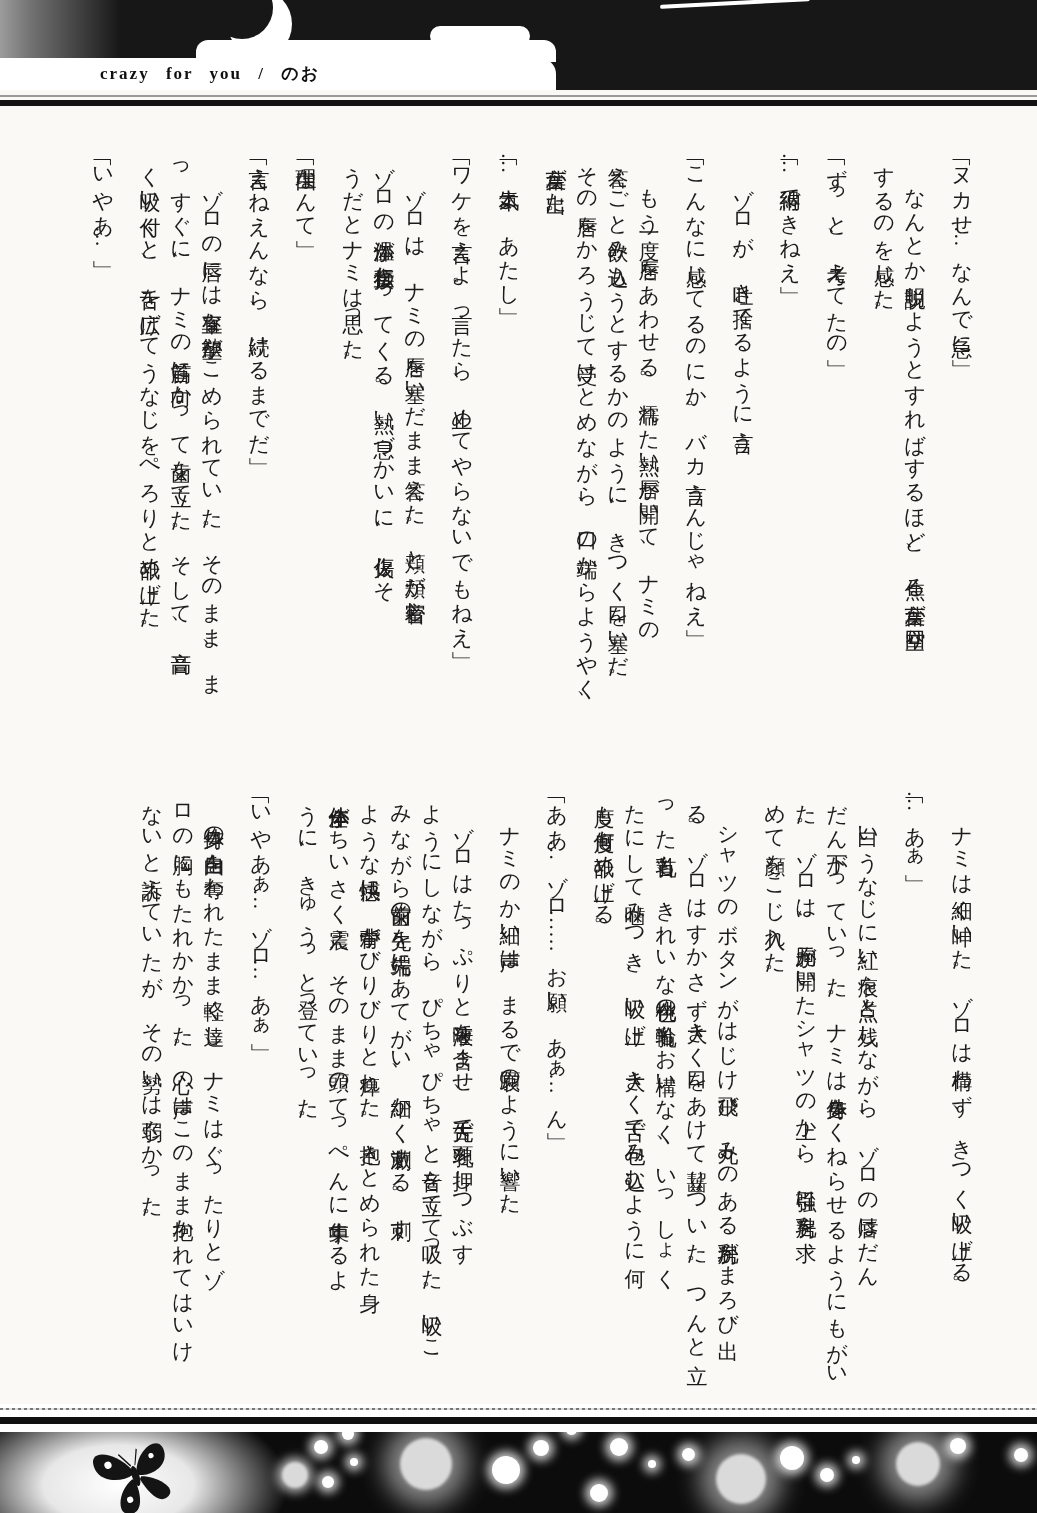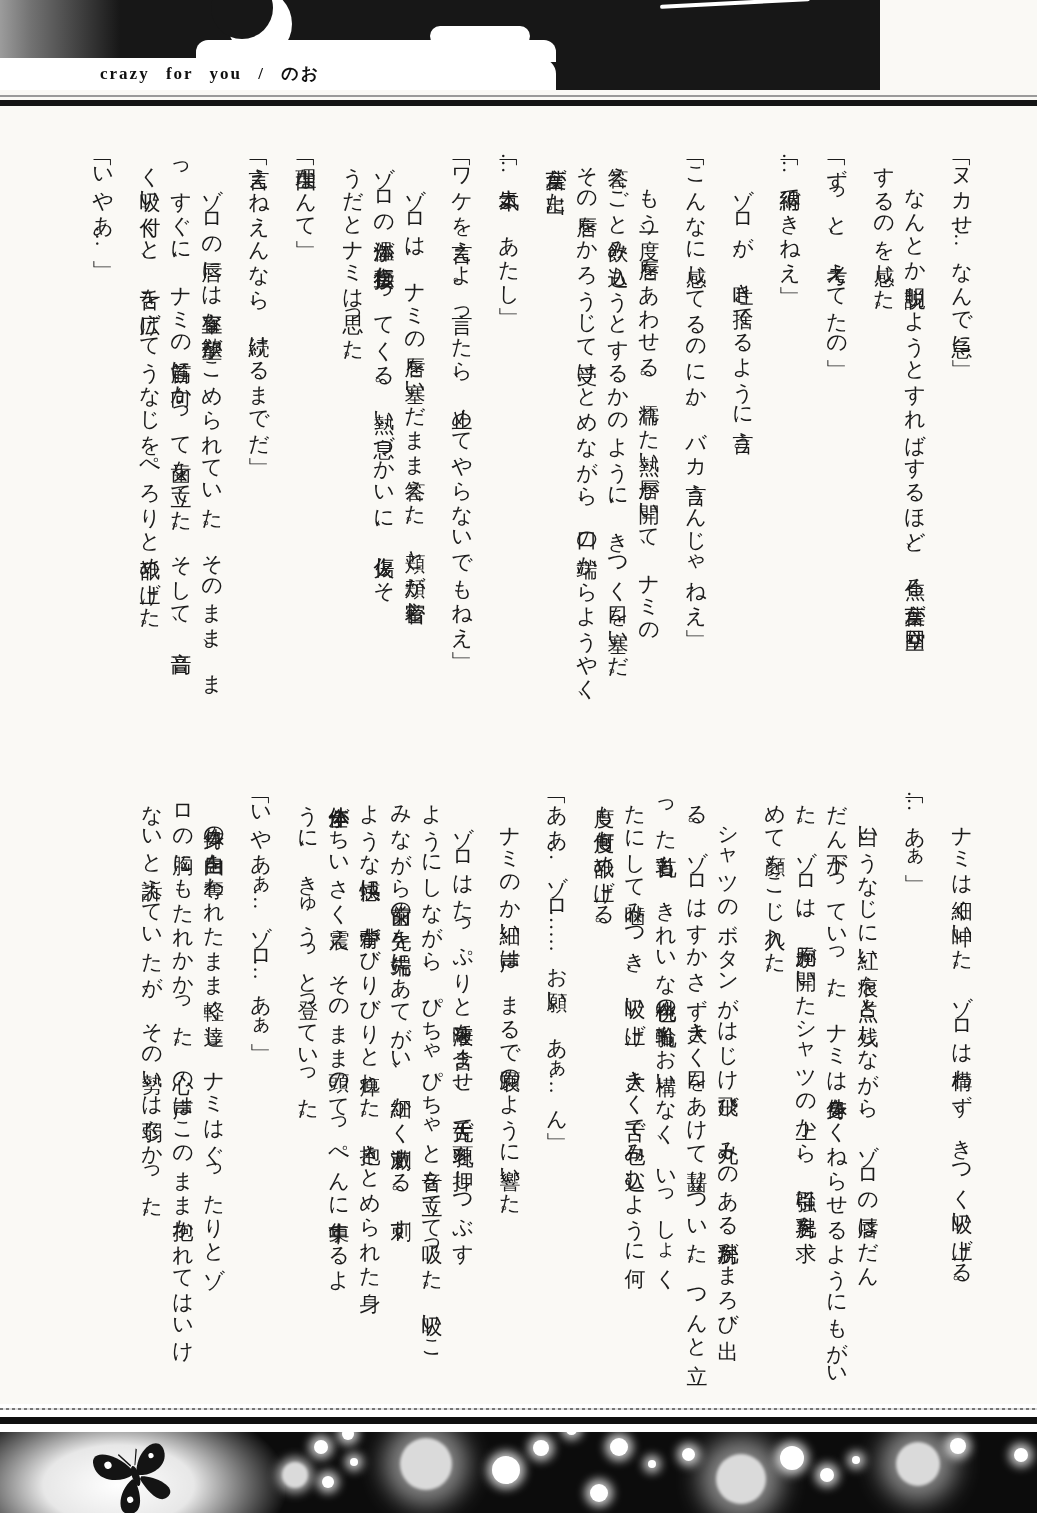--- a/index.html
+++ b/index.html
@@ -7,21 +7,21 @@
     position:relative;
     width:1037px;height:1513px;
     margin:0 auto;
     background:#faf9f5;
     overflow:hidden;
     font-family:"Liberation Serif","DejaVu Serif",serif;
   }
 
   
   .band-top{
-    position:absolute;left:0;top:0;width:880px;height:90px;
+    position:absolute;left:0;top:0;width:1037px;height:90px;
     background:#171717;
   }
   .fade-left{
     position:absolute;left:0;top:0;width:150px;height:90px;
     background:linear-gradient(to right,#bdbdbd 0%,#8a8a8a 20%,rgba(23,23,23,0) 80%);
     opacity:.8;
   }
   .moon{
     position:absolute;left:228px;top:-10px;width:64px;height:68px;
     background:#fff;border-radius:50%;

